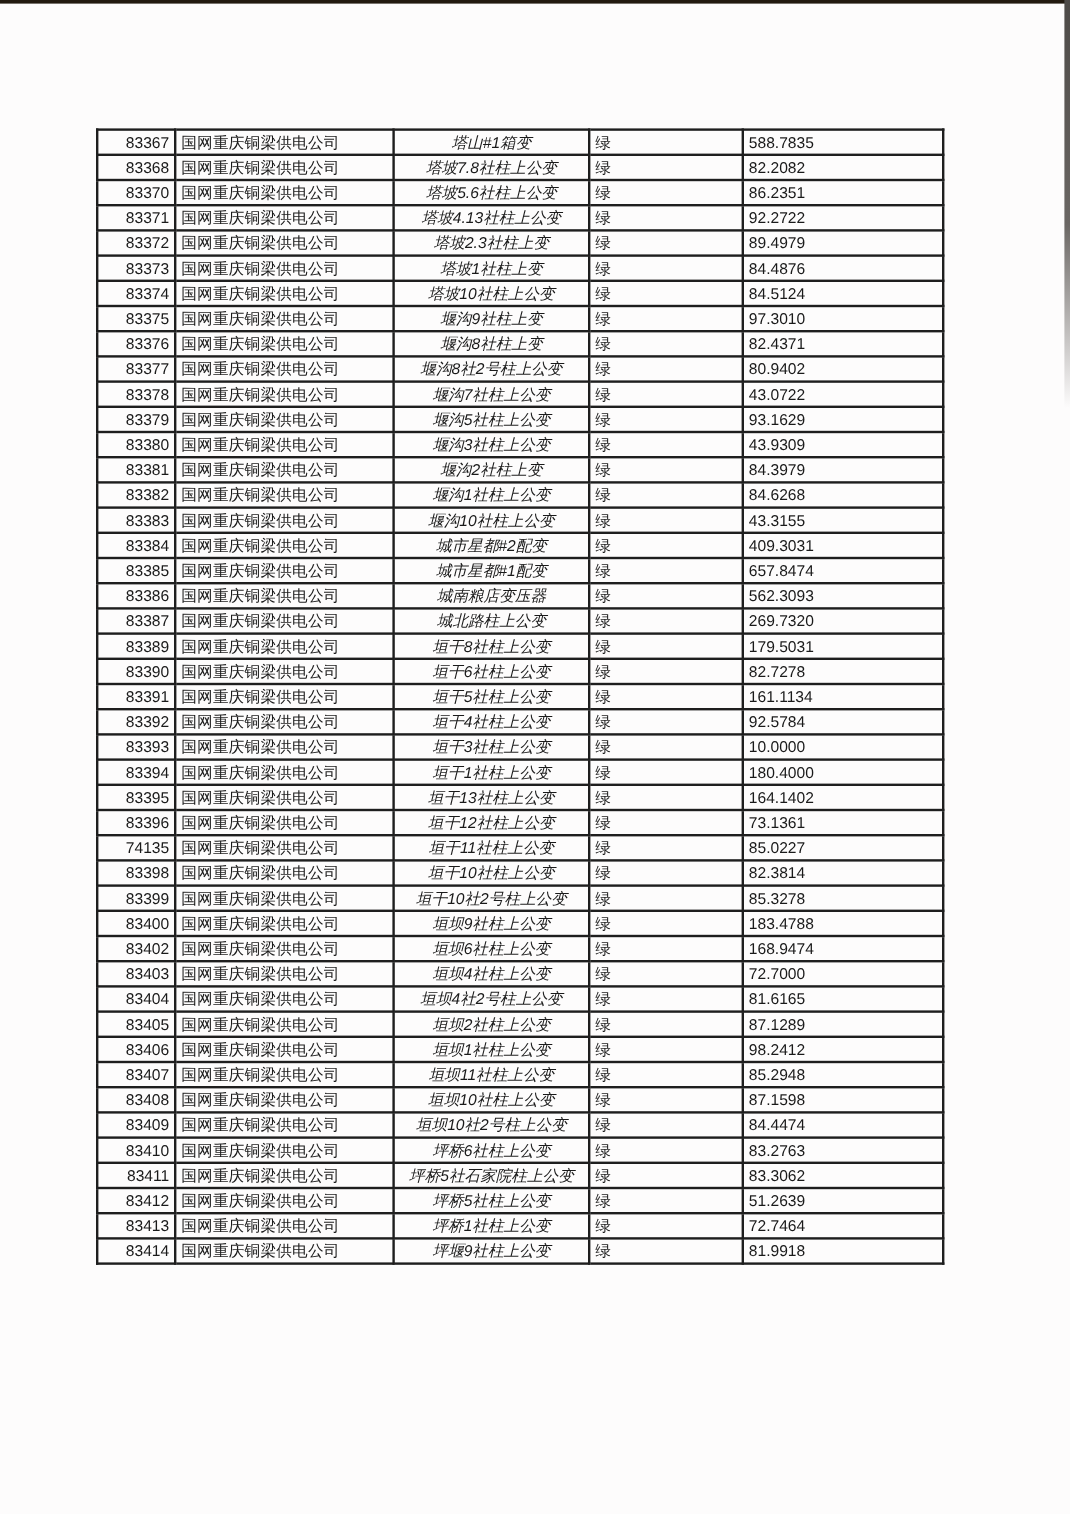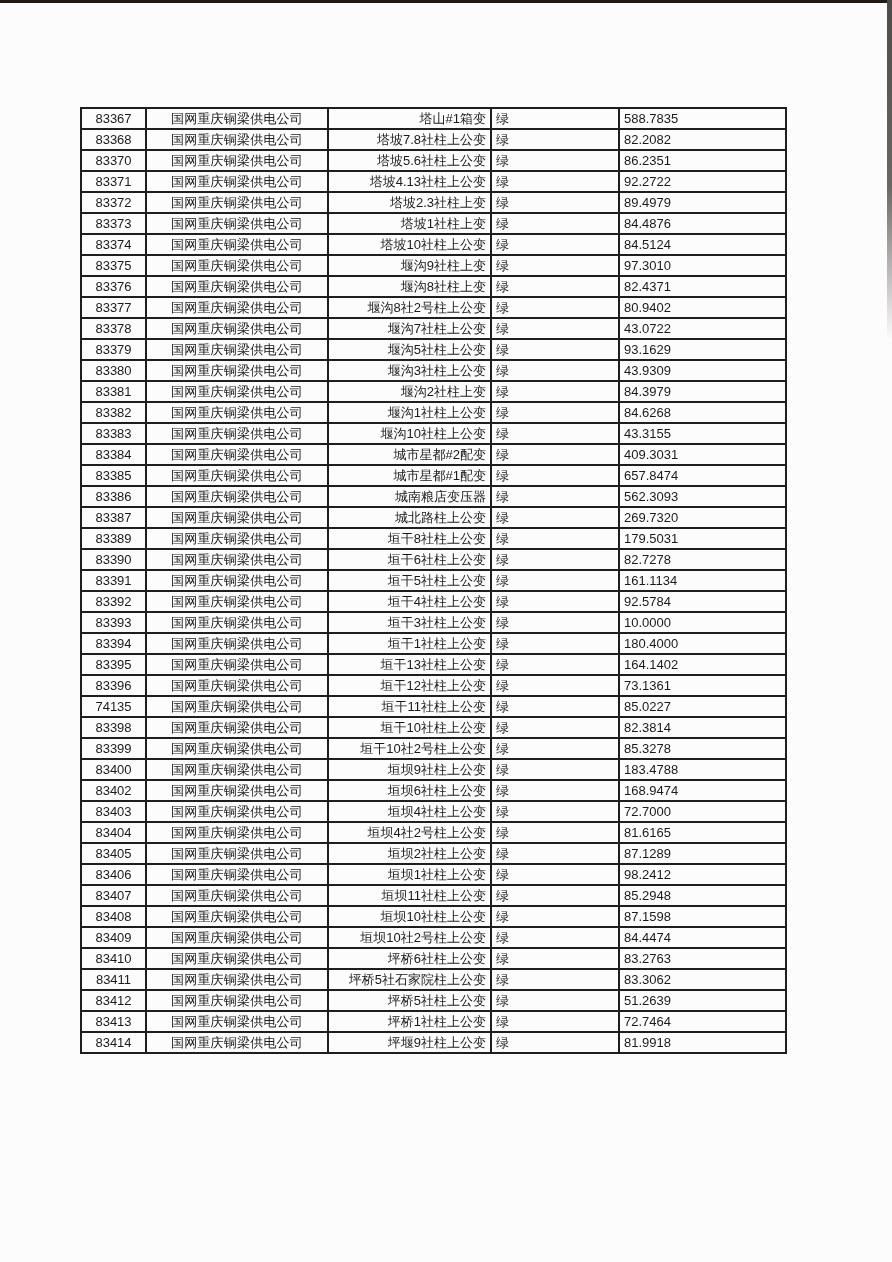--- a/index.html
+++ b/index.html
@@ -38,23 +38,23 @@
     border: 2px solid #1e1e1e;
     height: 19px;
     padding: 0 4px;
     font-size: 13px;
     line-height: 19px;
     color: #1a1a1a;
     white-space: nowrap;
     overflow: hidden;
     box-sizing: content-box;
   }
-  td.col-id    { text-align: center; padding: 0 2px; }
-  td.col-company { text-align: center; letter-spacing: 0.2px; }
-  td.col-device  { text-align: right; }
+  td.col-id    { text-align: right; padding: 0 2px; }
+  td.col-company { text-align: left; letter-spacing: 0.2px; }
+  td.col-device  { text-align: center; font-style: italic; }
   td.col-status  { text-align: left; }
   td.col-value   { text-align: left; }
   col.c-id      { width: 65px; }
   col.c-company { width: 182px; }
   col.c-device  { width: 163px; }
   col.c-status  { width: 128px; }
   col.c-value   { width: 167px; }
 </style>
 </head>
 <body>

